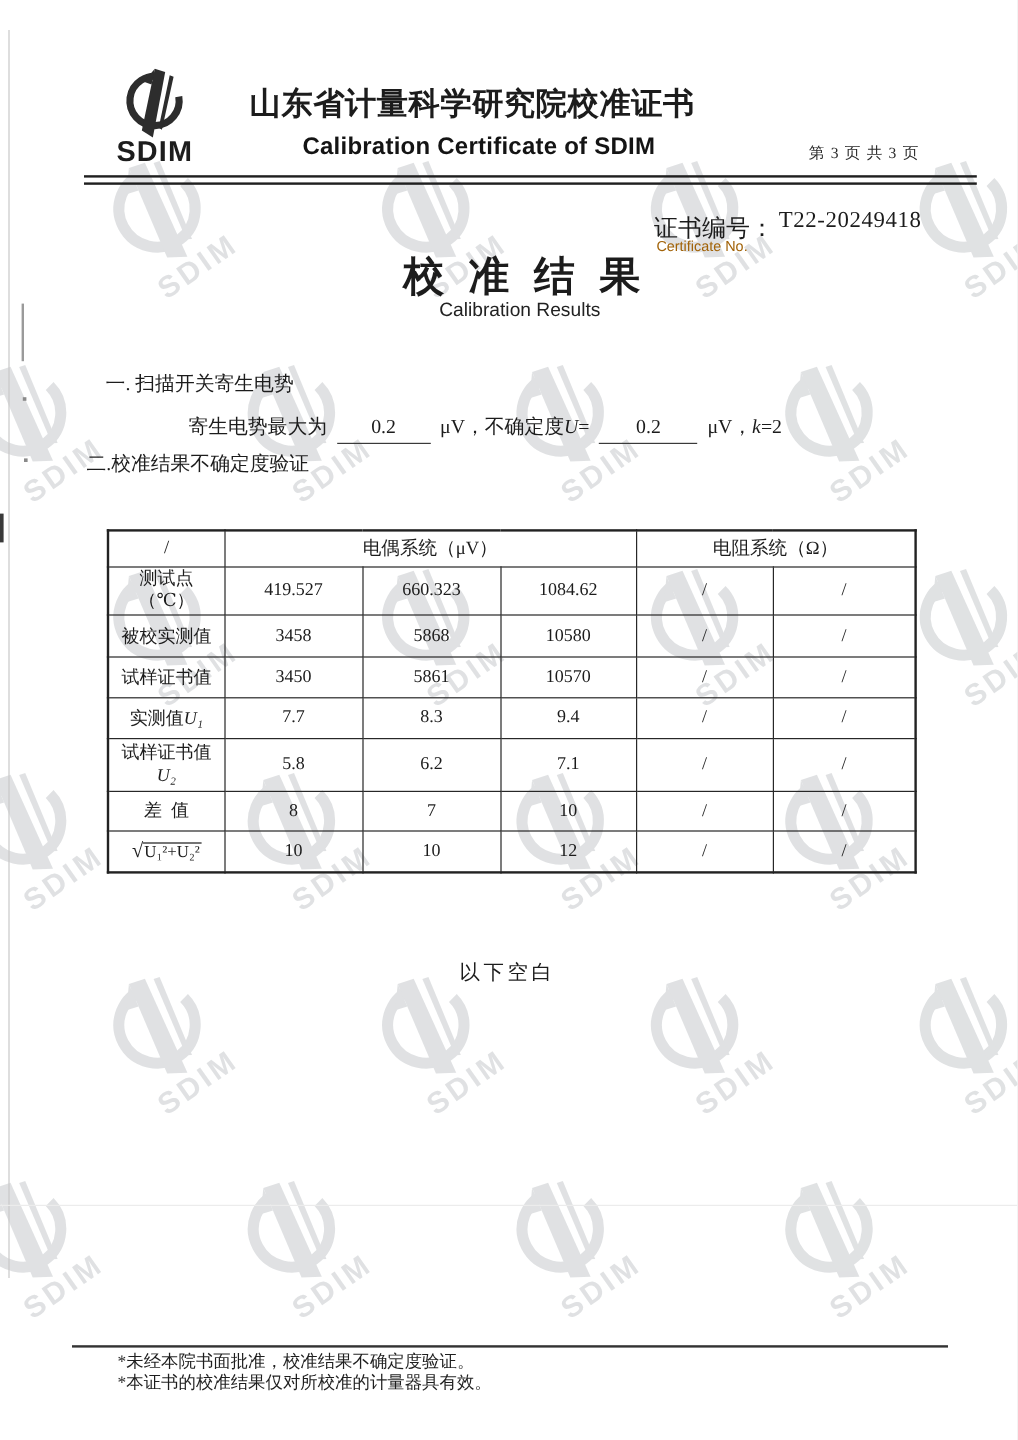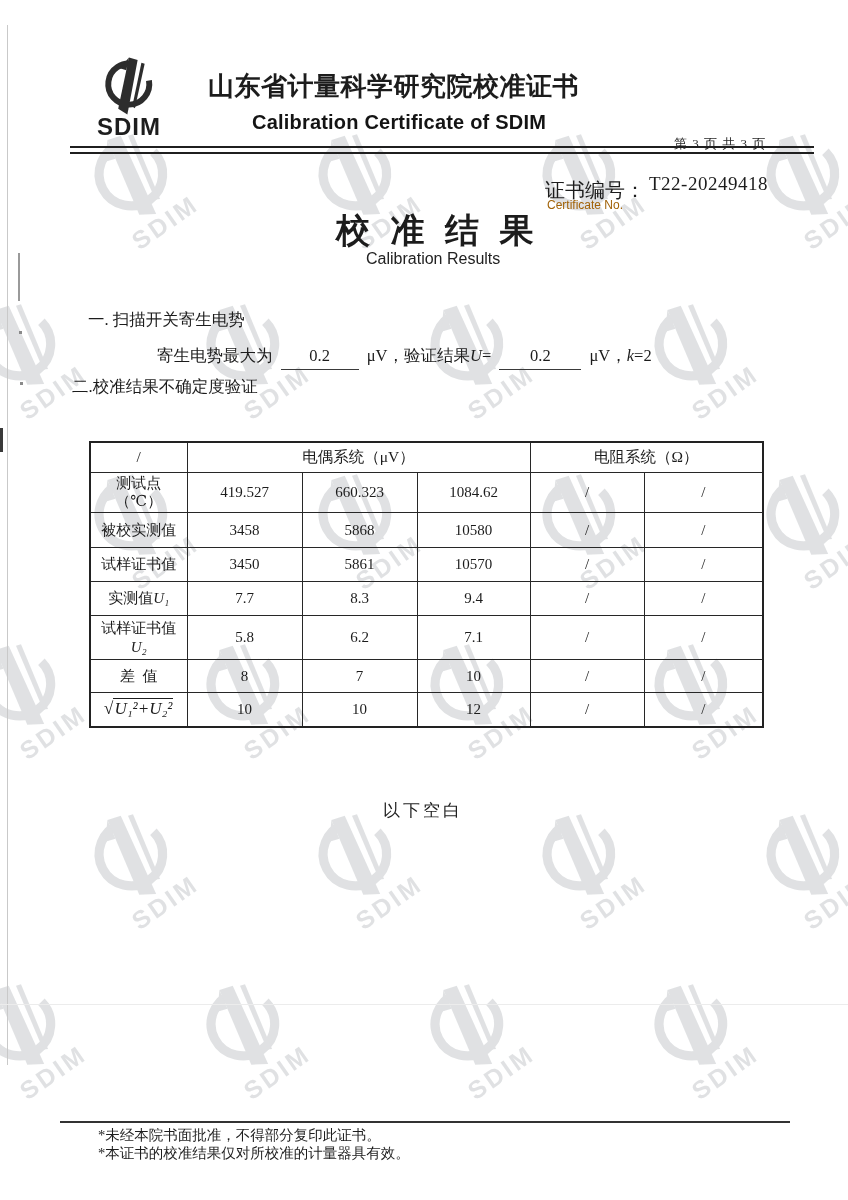--- a/index.html
+++ b/index.html
@@ -20,21 +20,21 @@
   
   .abs{position:absolute;z-index:2;}
   .logo-block{left:86px;top:56px;width:86px;text-align:center;}
   .logo-mark{width:54px;height:60px;color:#2d2d2d;display:block;margin:0 auto;}
   .logo-text{font-family:"Liberation Sans","DejaVu Sans",sans-serif;font-weight:700;
     font-size:24px;letter-spacing:1px;color:#1d1d1d;margin-top:-3px;}
   .title-zh{left:208px;top:69px;width:448px;font-size:26px;font-weight:700;
     letter-spacing:0.5px;white-space:nowrap;}
   .title-en{left:252px;top:111px;font-family:"Liberation Sans","DejaVu Sans",sans-serif;
     font-weight:700;font-size:20px;letter-spacing:0.2px;color:#141414;}
-  .page-info{left:674px;top:119px;font-size:13px;letter-spacing:1px;color:#2a2a2a;white-space:pre;margin-top:16px;}
+  .page-info{left:674px;top:119px;font-size:13px;letter-spacing:1px;color:#2a2a2a;white-space:pre;}
   .double-rule{left:70px;top:146px;width:744px;height:4px;
     border-top:2.5px solid #1f1f1f;border-bottom:2px solid #1f1f1f;}
   
   .cert-label-zh{left:545px;top:177px;font-size:20px;}
   .cert-value{left:649px;top:173px;font-size:19px;letter-spacing:0.5px;}
   .cert-label-en{left:547px;top:198px;font-family:"Liberation Sans","DejaVu Sans",sans-serif;
     font-size:12px;color:#a16207;}
   
   .results-zh{left:336px;top:208px;font-size:34px;font-weight:700;letter-spacing:6px;white-space:pre;text-align:center;}
   .results-en{left:366px;top:250px;font-family:"Liberation Sans","DejaVu Sans",sans-serif;
@@ -52,21 +52,21 @@
   table.results{position:absolute;left:89px;top:441px;z-index:2;border-collapse:collapse;
     table-layout:fixed;width:673px;background:transparent;}
   table.results td{border:1.6px solid #272727;text-align:center;vertical-align:middle;
     font-size:15px;padding:1px 2px;}
   table.results tr.r0 td{font-size:15.5px;}
   table.results{border:2.5px solid #222;}
   .lbl{display:block;line-height:1.25;white-space:pre;}
   .r0{height:30px;}.r1{height:40px;}.r2{height:35px;}.r3{height:34px;}
   .r4{height:34px;padding-left:20px;}.r5{height:44px;}.r6{height:33px;}.r7{height:34px;}.r8{height:32px;}
   .sqrt-sign{font-size:17px;}
-  .radicand{border-top:1.2px solid #1c1c1c;padding:0 1px;font-style:italic;font-size:17px;text-align:right;}
+  .radicand{border-top:1.2px solid #1c1c1c;padding:0 1px;font-size:14px;text-align:right;}
   
   .blank-below{left:383px;top:799px;font-size:17px;letter-spacing:3px;}
   
   .footer-rule{left:60px;top:1121px;width:730px;border-top:2px solid #333;}
   .footer-notes{left:98px;top:1126px;font-size:14.5px;line-height:18px;color:#1e1e1e;}
   .form-code{left:704px;top:1218px;font-size:10px;letter-spacing:0.5px;}
   
   .scan{position:absolute;z-index:1;}
   .scan-vline{left:7px;top:25px;width:1px;height:1040px;background:#c9c9c9;}
   .scan-seg{left:18px;top:253px;width:2px;height:48px;background:#9a9a9a;}
@@ -258,21 +258,21 @@
   <div class="abs cert-value">T22-20249418</div>
   <div class="abs cert-label-en">Certificate No.</div>
 
   <div class="abs results-zh">校 准 结 果</div>
   <div class="abs results-en">Calibration Results</div>
 
   <div class="abs sec1-heading">一. 扫描开关寄生电势</div>
   <div class="abs sec1-line">
     <span>寄生电势最大为</span>
     <span class="blank b1">0.2</span>
-    <span>μV，验证结果</span><span class="math">U</span><span>=</span>
+    <span>μV，不确定度</span><span class="math">U</span><span>=</span>
     <span class="blank b2">0.2</span>
     <span>μV，</span><span class="math">k</span><span>=2</span>
   </div>
   <div class="abs sec2-heading">二.校准结果不确定度验证</div>
 
   <table class="results">
     <colgroup>
       <col style="width:97px">
         <col style="width:115px">
         <col style="width:115px">
@@ -350,18 +350,18 @@
       <td>/</td>
       <td>/</td>
     </tr>
   </tbody>
     </table>
 
   <div class="abs blank-below">以下空白</div>
 
   <div class="abs footer-rule"></div>
   <div class="abs footer-notes">
-    <div>*未经本院书面批准，不得部分复印此证书。</div>
+    <div>*未经本院书面批准，校准结果不确定度验证。</div>
     <div>*本证书的校准结果仅对所校准的计量器具有效。</div>
   </div>
   <div class="abs form-code">SDIM/MB03B</div>
 
 </div>
 
 </body></html>

